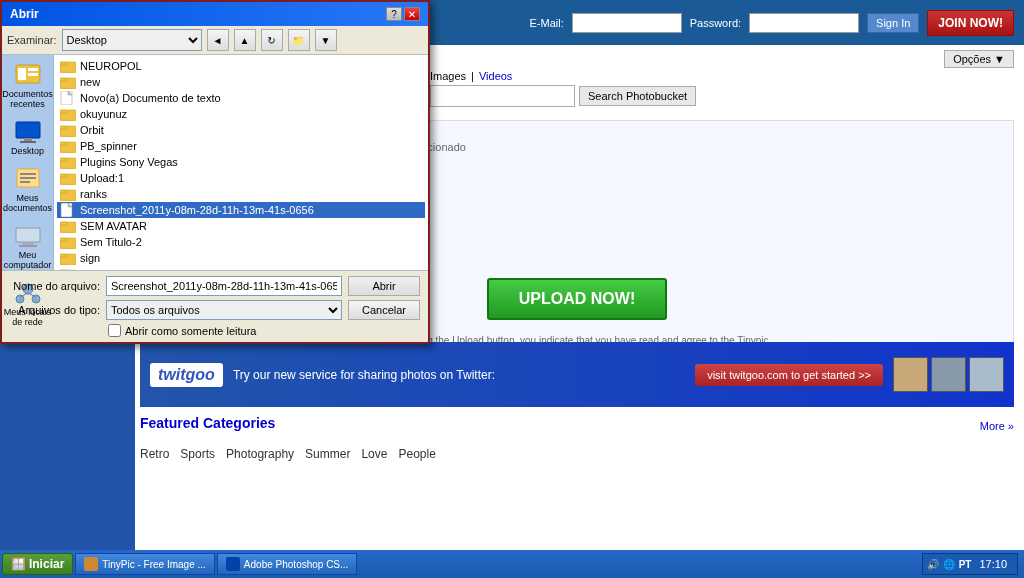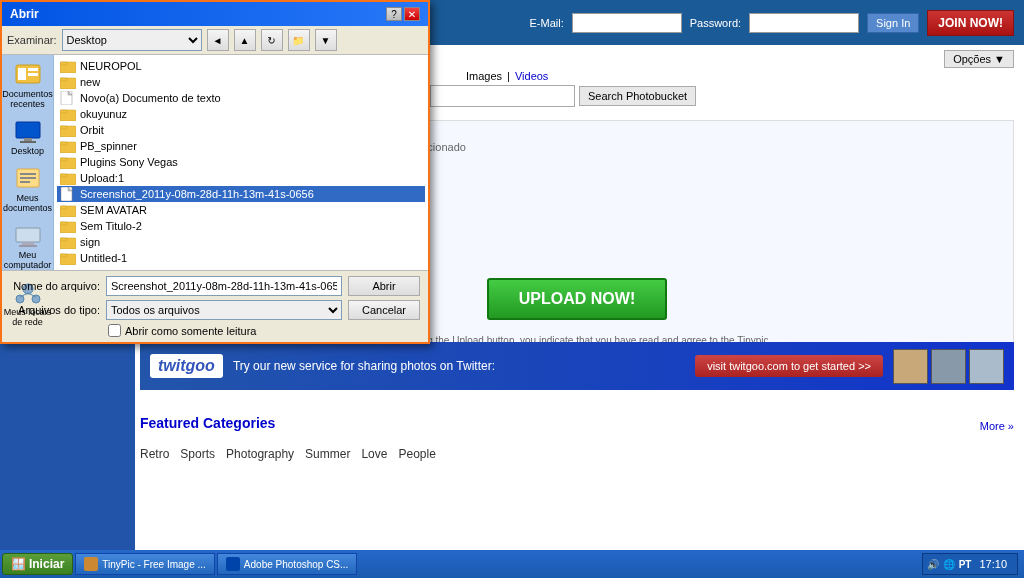--- a/index.html
+++ b/index.html
@@ -90,21 +90,20 @@
 
     .img-vid-tabs span {
       font-size: 11px;
       color: #0000cc;
       cursor: pointer;
     }
 
     .img-vid-tabs span.active {
       color: #000;
       text-decoration: none;
-      padding-left: 36px;
     }
 
     .img-vid-tabs .sep {
       color: #000;
     }
 
     
     .search-area {
       position: absolute;
       top: 85px;
@@ -266,21 +265,21 @@
       cursor: pointer;
       text-align: center;
     }
 
     
     .twitgoo-banner {
       position: absolute;
       top: 342px;
       left: 140px;
       right: 10px;
-      height: 48px;
+      height: 65px;
       background: linear-gradient(to right, #2255aa, #1133cc);
       display: flex;
       align-items: center;
       padding: 0 10px;
       gap: 10px;
     }
 
     .twitgoo-logo {
       background: #fff;
       color: #3355bb;
@@ -448,21 +447,21 @@
       width: 430px;
       height: 320px;
       z-index: 100;
     }
 
     .dialog {
       position: absolute;
       top: 0; left: 0;
       width: 430px;
       background: #d946ef;
-      border: 2px solid #f97316;
+      border: 2px solid #7f1d1d;
       box-shadow: 3px 3px 8px rgba(0,0,0,0.5);
     }
 
     .dialog-titlebar {
       background: linear-gradient(to right, #0054e3, #2878f8);
       color: #fff;
       padding: 4px 8px;
       display: flex;
       align-items: center;
       justify-content: space-between;
@@ -903,20 +902,27 @@
       </svg>
             <span>Plugins Sony Vegas</span>
           </div>
           <div class="file-item">
             <svg class="file-icon" viewBox="0 0 16 14">
         <rect x="0" y="3" width="16" height="11" rx="1" fill="#f0c040" stroke="#c8a020" stroke-width="0.5"></rect>
         <rect x="0" y="3" width="7" height="3" rx="1" fill="#f0c040" stroke="#c8a020" stroke-width="0.5"></rect>
       </svg>
             <span>Upload:1</span>
           </div>
+          <div class="file-item">
+            <svg class="file-icon" viewBox="0 0 16 14">
+        <rect x="0" y="3" width="16" height="11" rx="1" fill="#f0c040" stroke="#c8a020" stroke-width="0.5"></rect>
+        <rect x="0" y="3" width="7" height="3" rx="1" fill="#f0c040" stroke="#c8a020" stroke-width="0.5"></rect>
+      </svg>
+            <span>ranks</span>
+          </div>
           <div class="file-item selected">
             <svg class="file-icon" viewBox="0 0 16 14">
         <rect x="1" y="0" width="11" height="14" rx="1" fill="#fff" stroke="#888" stroke-width="0.5"></rect>
         <polygon points="8,0 12,4 8,4" fill="#ccc" stroke="#888" stroke-width="0.5"></polygon>
       </svg>
             <span>Screenshot_2011y-08m-28d-11h-13m-41s-0656</span>
           </div>
           <div class="file-item">
             <svg class="file-icon" viewBox="0 0 16 14">
         <rect x="0" y="3" width="16" height="11" rx="1" fill="#f0c040" stroke="#c8a020" stroke-width="0.5"></rect>

